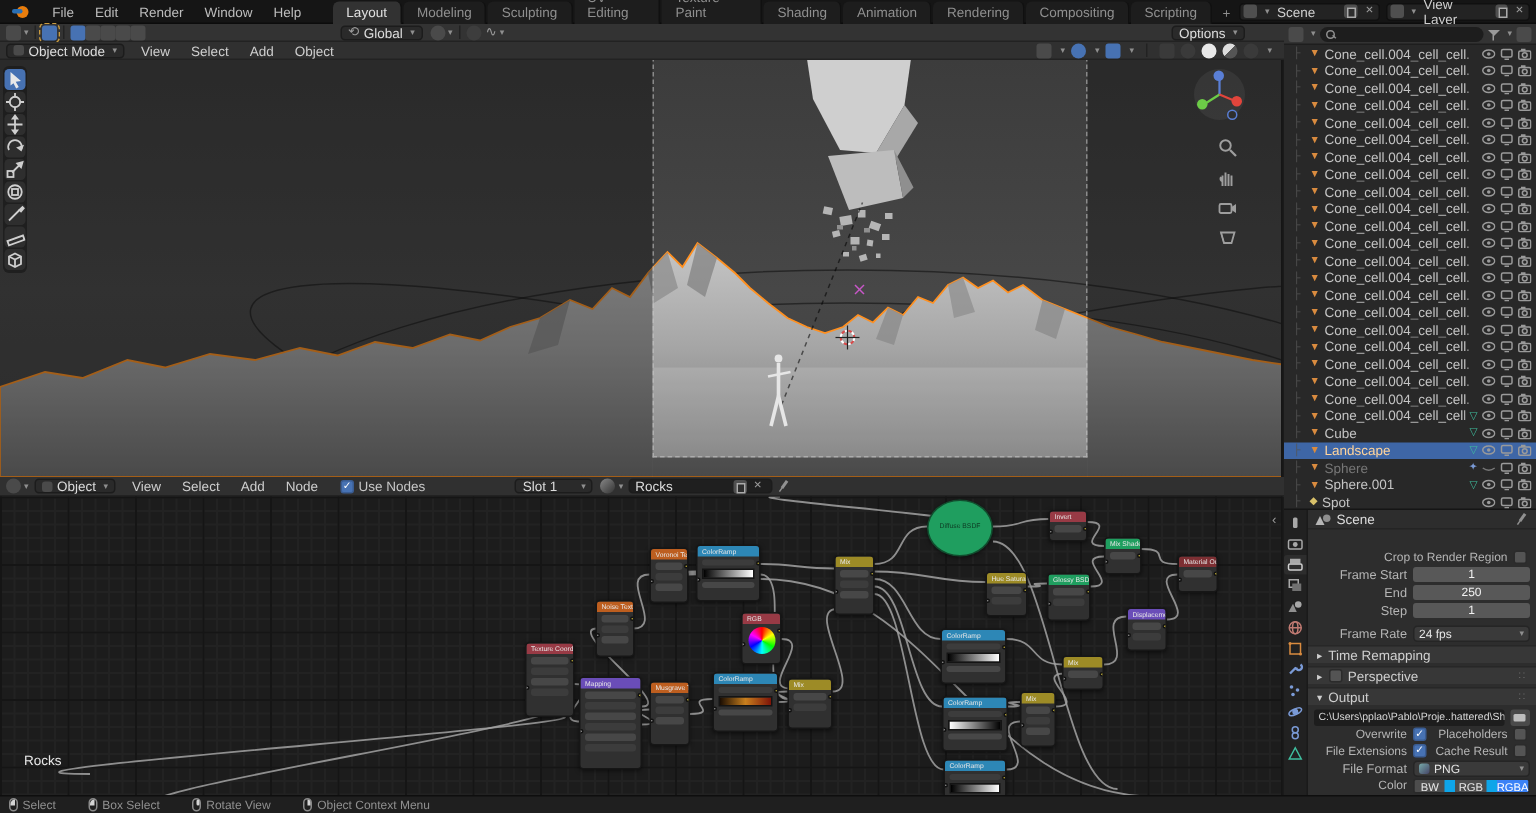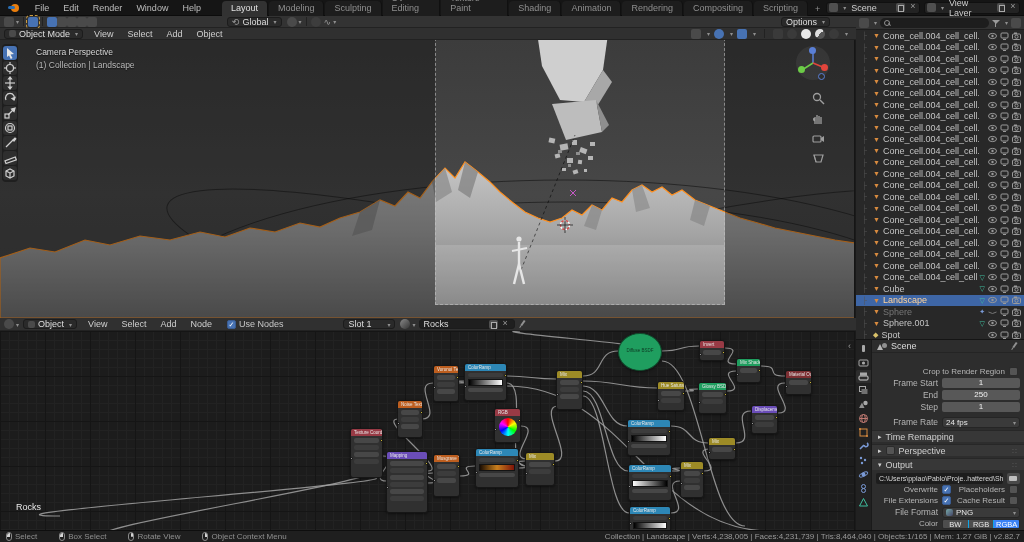--- a/index.html
+++ b/index.html
@@ -101,21 +101,21 @@
   .pdrop .chev{margin-left:auto;}
   .psec{height:12px;display:flex;align-items:center;gap:4px;background:#373737;margin:2px -4px 0 -4px;padding:0 6px;border-top:1px solid #272727;color:#cfcfcf;}
   .psec .grip{margin-left:auto;color:#6e6e6e;letter-spacing:1px;font-size:7px;}
   .pathfield{flex:1;height:11px;background:#1d1d1d;border-radius:2px;color:#d8d8d8;font-size:7px;line-height:11px;padding:0 3px;overflow:hidden;white-space:nowrap;}
   .folderbtn{width:13px;height:11px;background:#4a4a4a;border-radius:2px;flex:none;position:relative;}
   .folderbtn::after{content:"";position:absolute;left:2px;top:3px;width:8px;height:5px;background:#bdbdbd;border-radius:1px;}
   .cbrow{display:flex;align-items:center;height:11px;}
   .cbrow .lab{width:62px;text-align:right;color:#b5b5b5;margin-right:4px;font-size:8px;}
   .cbrow .lab2{width:52px;text-align:right;color:#b5b5b5;margin:0 4px 0 auto;font-size:8px;}
   .seg{flex:1;display:flex;height:10px;border-radius:2px;overflow:hidden;border:1px solid #2a2a2a;}
-  .seg span{flex:1;background:#4d4d4d;color:#e8e8e8;text-align:center;font-size:7.5px;line-height:10px;border-right:1px solid #0ea5e9;}
+  .seg span{flex:1;background:#4d4d4d;color:#e8e8e8;text-align:center;font-size:7.5px;line-height:10px;border-right:7px solid #0ea5e9;}
   .seg span:last-child{border-right:none;}
   .seg span.on{background:#3b82f6;color:#fff;}
   .pin{width:8px;height:8px;margin-left:auto;position:relative;opacity:.7;}
   .pin::before{content:"";position:absolute;left:3px;top:0;width:2px;height:6px;background:#bbb;transform:rotate(35deg);}
   .pin::after{content:"";position:absolute;left:1px;top:5px;width:1px;height:3px;background:#bbb;transform:rotate(35deg);}
   
   .status{position:absolute;left:0;top:530px;width:1024px;height:12px;background:#1f1f1f;border-top:1px solid #0e0e0e;
           display:flex;align-items:center;color:#909090;font-size:8px;}
   .hint{display:flex;align-items:center;gap:3px;margin-right:22px;}
   .mouse{width:6px;height:9px;border:1px solid #8a8a8a;border-radius:3px;position:relative;flex:none;}
@@ -319,24 +319,20 @@
           <line x1="570" y1="150" x2="576" y2="156"></line>
           <line x1="576" y1="150" x2="570" y2="156"></line>
         </g>
     </svg>
 
     <div class="ppt" style="left:0;top:0;width:435px;height:278px;"></div>
     <div class="ppt" style="left:725px;top:0;width:130px;height:278px;"></div>
     <div class="ppt" style="left:435px;top:265px;width:290px;height:13px;"></div>
     <div class="cambox" style="left:435px;top:-2px;width:290px;height:267px;"></div>
 
-    <div class="vp-text">
-      <div>Camera Perspective</div>
-      <div class="l2">(1) Collection | Landscape</div>
-    </div>
 
     <div class="lt" id="left-toolbar">
         <div class="tbtn active">
           <svg width="14" height="14" viewBox="0 0 14 14">
             <g>
               <path d="M4,2 L11,8 L7.5,8.5 L9.5,12 L7.8,13 L6,9.5 L4,11 Z" fill="#e8e8e8" stroke="none"></path>
             </g>
           </svg>
         </div>
         <div class="tbtn">
@@ -1421,16 +1417,15 @@
           </span>
           <span>Rotate View</span>
         </span>
         <span class="hint">
           <span class="mouse right">
             <i></i>
           </span>
           <span>Object Context Menu</span>
         </span>
       </span>
-    <span class="status-right">Collection | Landscape | Verts:4,238,005 | Faces:4,231,739 | Tris:8,464,040 | Objects:1/165 | Mem: 1.27 GiB | v2.82.7</span>
   </div>
 
 </div>
 
 </body></html>

